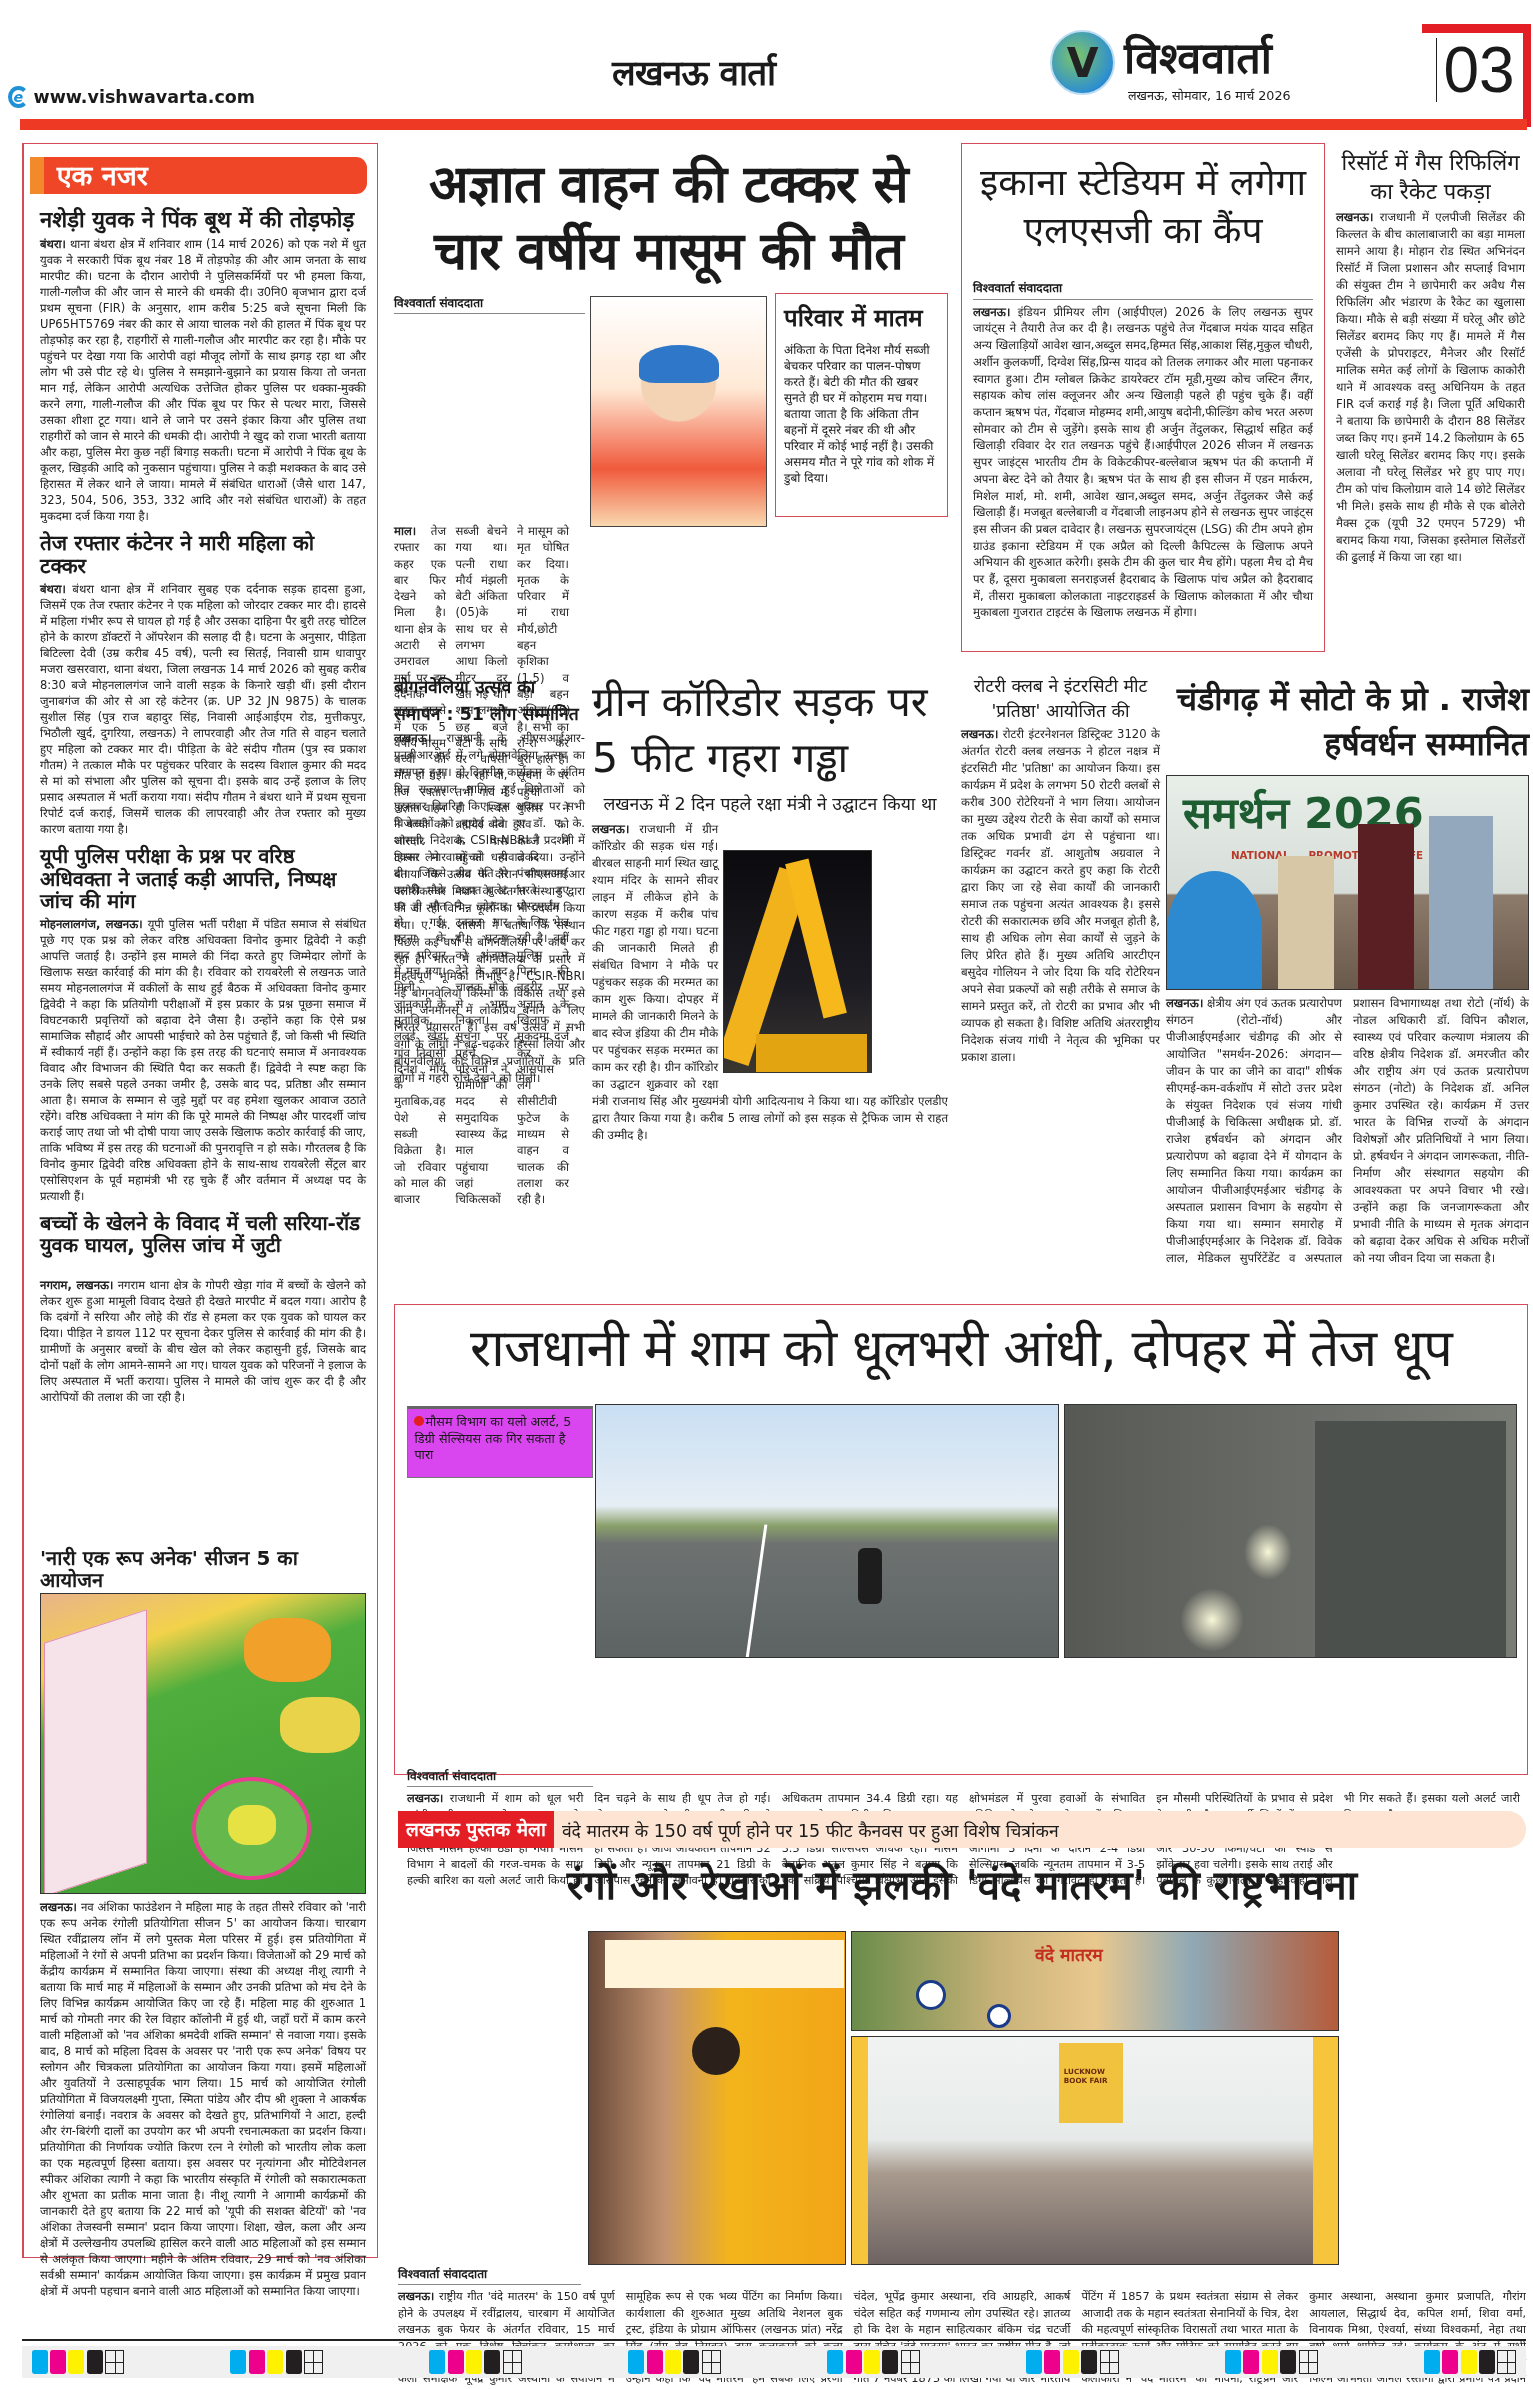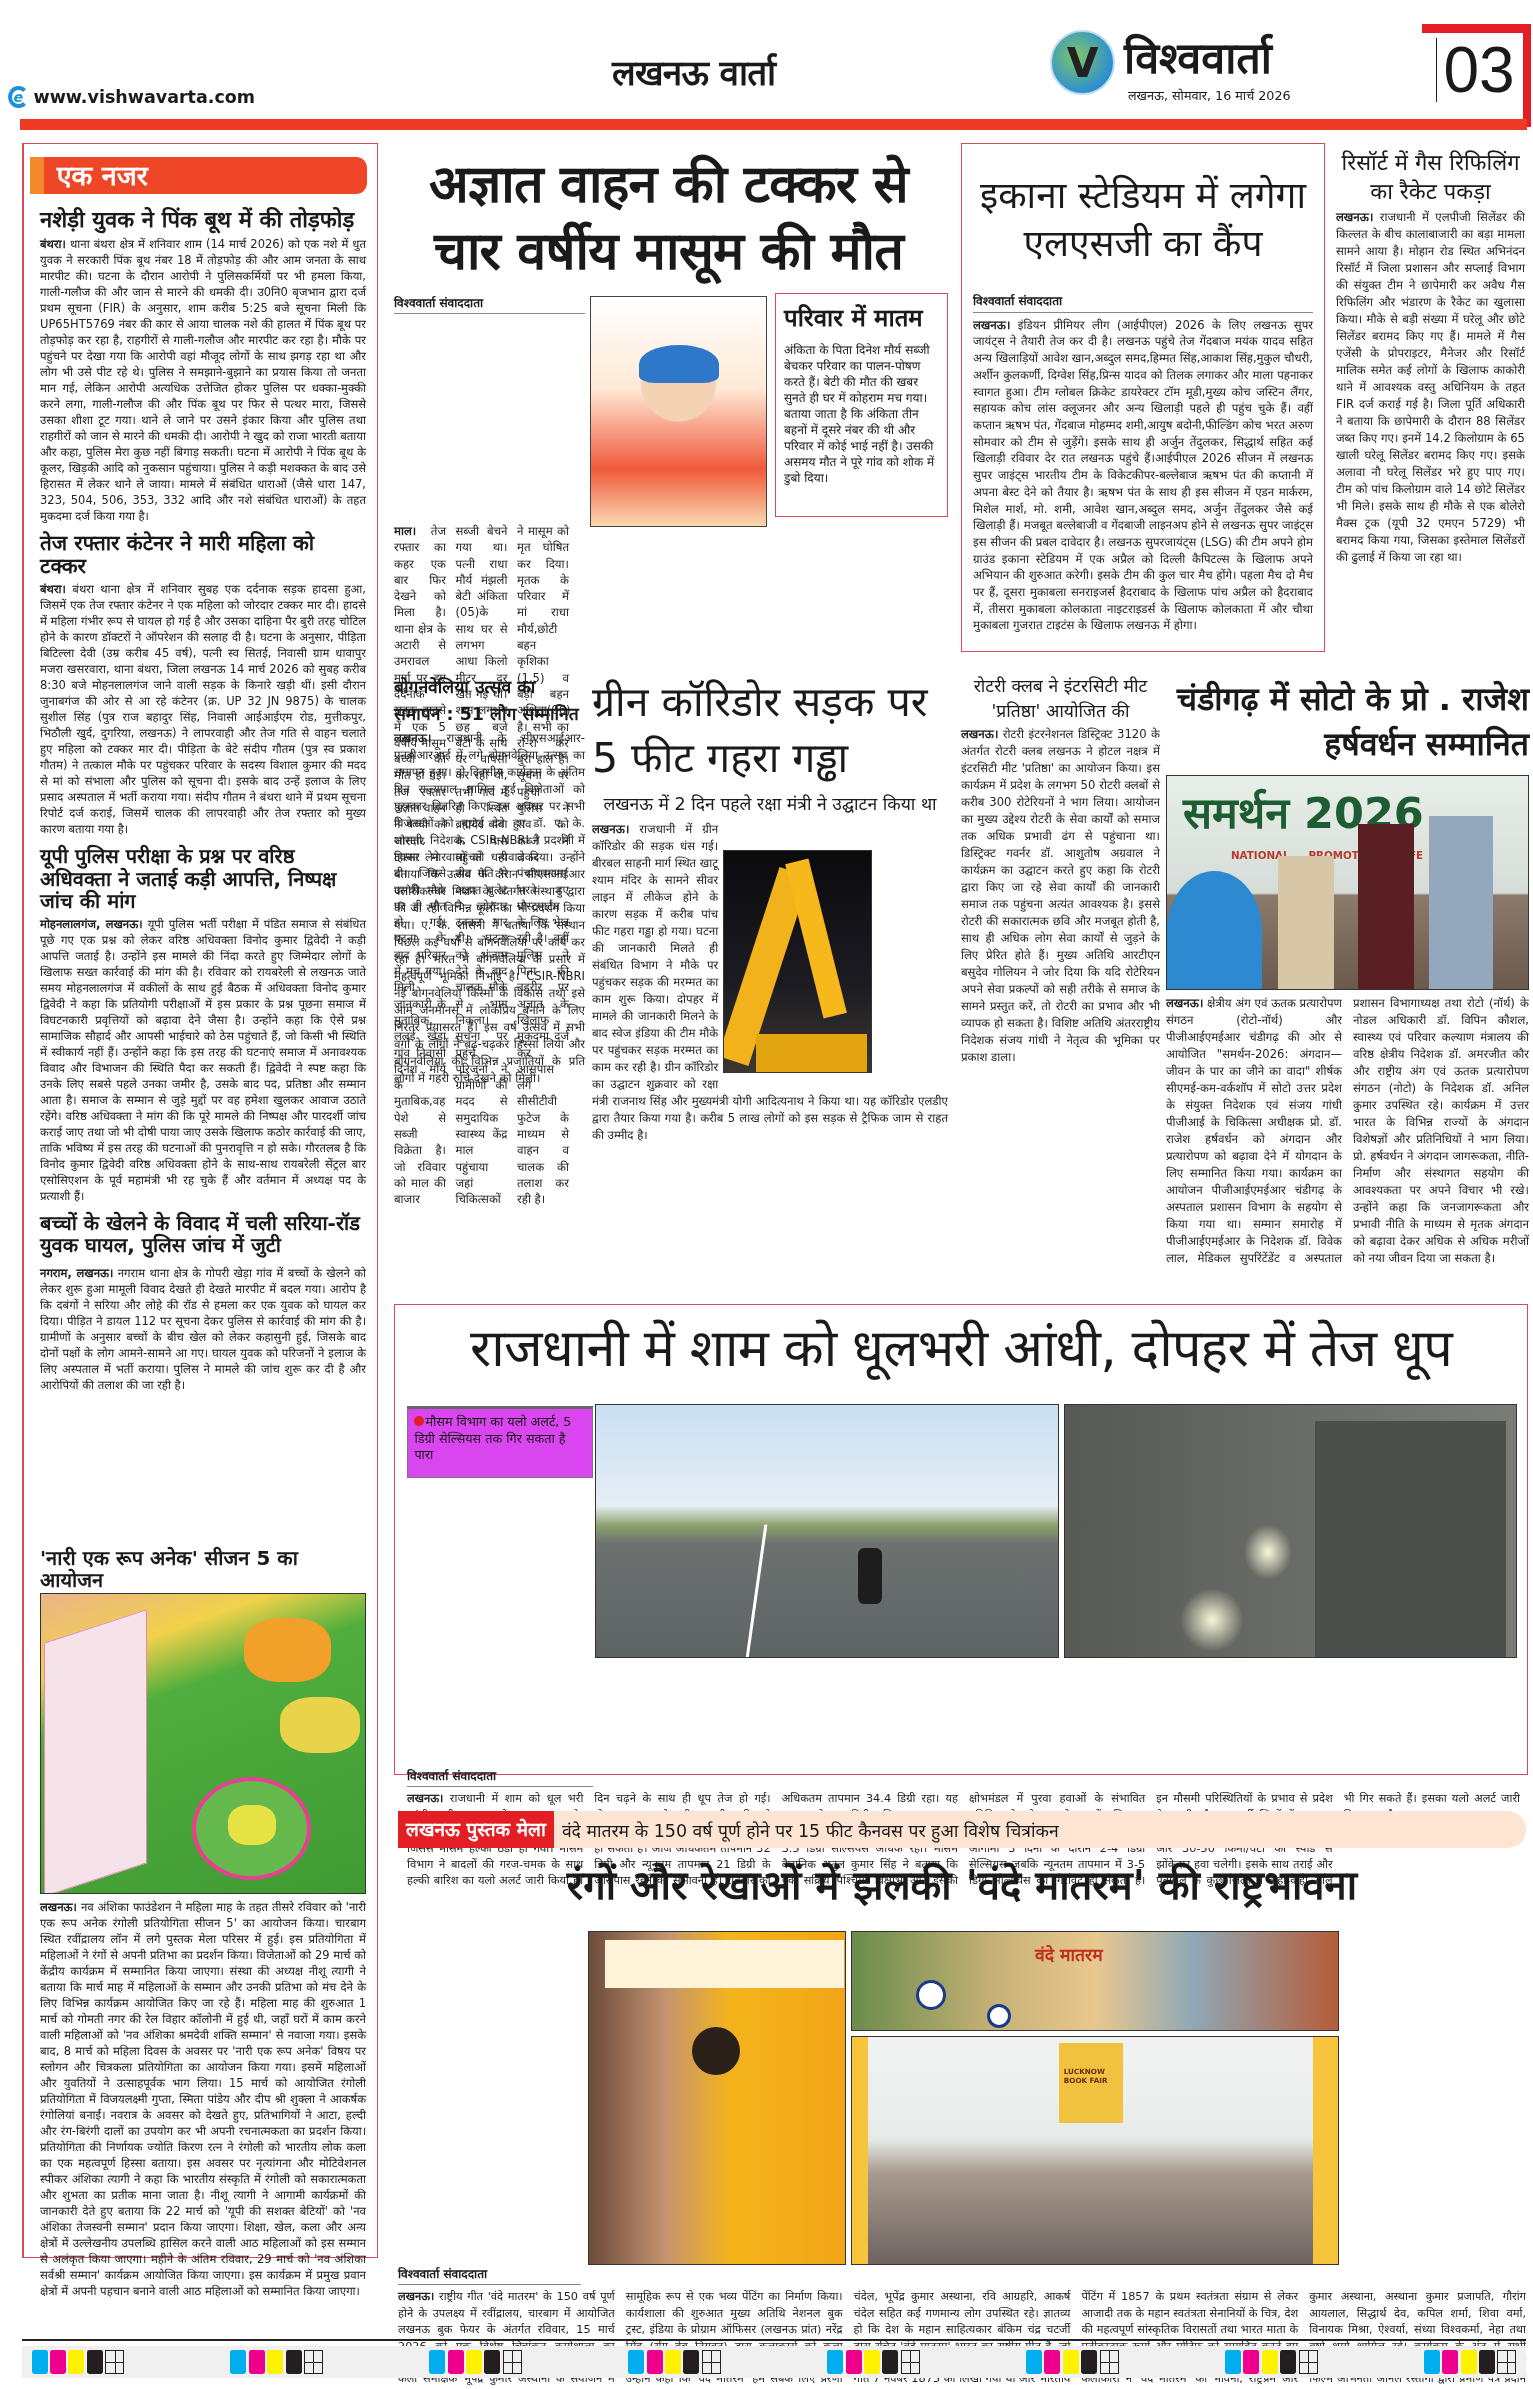--- a/index.html
+++ b/index.html
@@ -57,21 +57,21 @@
   </article>
   <article style="margin-top:8px">
     <h3 class="h1" style="font-size:20.7px;margin-bottom:3.2px">तेज रफ्तार कंटेनर ने मारी महिला को टक्कर</h3>
     <p class="body" style="font-size:11.5px;line-height:16px"><b>बंथरा।</b><span> बंथरा थाना क्षेत्र में शनिवार सुबह एक दर्दनाक सड़क हादसा हुआ, जिसमें एक तेज रफ्तार कंटेनर ने एक महिला को जोरदार टक्कर मार दी। हादसे में महिला गंभीर रूप से घायल हो गई है और उसका दाहिना पैर बुरी तरह चोटिल होने के कारण डॉक्टरों ने ऑपरेशन की सलाह दी है। घटना के अनुसार, पीड़िता बिटिल्ला देवी (उम्र करीब 45 वर्ष), पत्नी स्व सितई, निवासी ग्राम धावापुर मजरा खसरवारा, थाना बंथरा, जिला लखनऊ 14 मार्च 2026 को सुबह करीब 8:30 बजे मोहनलालगंज जाने वाली सड़क के किनारे खड़ी थीं। इसी दौरान जुनाबगंज की ओर से आ रहे कंटेनर (क्र. UP 32 JN 9875) के चालक सुशील सिंह (पुत्र राज बहादुर सिंह, निवासी आईआईएम रोड, मुत्तीकपुर, भिठौली खुर्द, दुगरिया, लखनऊ) ने लापरवाही और तेज गति से वाहन चलाते हुए महिला को टक्कर मार दी। पीड़िता के बेटे संदीप गौतम (पुत्र स्व प्रकाश गौतम) ने तत्काल मौके पर पहुंचकर परिवार के सदस्य विशाल कुमार की मदद से मां को संभाला और पुलिस को सूचना दी। इसके बाद उन्हें इलाज के लिए प्रसाद अस्पताल में भर्ती कराया गया। संदीप गौतम ने बंथरा थाने में प्रथम सूचना रिपोर्ट दर्ज कराई, जिसमें चालक की लापरवाही और तेज रफ्तार को मुख्य कारण बताया गया है।</span></p>
   </article>
   <article style="margin-top:8px">
     <h3 class="h1" style="font-size:20px;margin-bottom:3.2px">यूपी पुलिस परीक्षा के प्रश्न पर वरिष्ठ अधिवक्ता ने जताई कड़ी आपत्ति, निष्पक्ष जांच की मांग</h3>
     <p class="body" style="font-size:11.5px;line-height:16px"><b>मोहनलालगंज, लखनऊ।</b><span> यूपी पुलिस भर्ती परीक्षा में पंडित समाज से संबंधित पूछे गए एक प्रश्न को लेकर वरिष्ठ अधिवक्ता विनोद कुमार द्विवेदी ने कड़ी आपत्ति जताई है। उन्होंने इस मामले की निंदा करते हुए जिम्मेदार लोगों के खिलाफ सख्त कार्रवाई की मांग की है। रविवार को रायबरेली से लखनऊ जाते समय मोहनलालगंज में वकीलों के साथ हुई बैठक में अधिवक्ता विनोद कुमार द्विवेदी ने कहा कि प्रतियोगी परीक्षाओं में इस प्रकार के प्रश्न पूछना समाज में विघटनकारी प्रवृत्तियों को बढ़ावा देने जैसा है। उन्होंने कहा कि ऐसे प्रश्न सामाजिक सौहार्द और आपसी भाईचारे को ठेस पहुंचाते हैं, जो किसी भी स्थिति में स्वीकार्य नहीं हैं। उन्होंने कहा कि इस तरह की घटनाएं समाज में अनावश्यक विवाद और विभाजन की स्थिति पैदा कर सकती हैं। द्विवेदी ने स्पष्ट कहा कि उनके लिए सबसे पहले उनका जमीर है, उसके बाद पद, प्रतिष्ठा और सम्मान आता है। समाज के सम्मान से जुड़े मुद्दों पर वह हमेशा खुलकर आवाज उठाते रहेंगे। वरिष्ठ अधिवक्ता ने मांग की कि पूरे मामले की निष्पक्ष और पारदर्शी जांच कराई जाए तथा जो भी दोषी पाया जाए उसके खिलाफ कठोर कार्रवाई की जाए, ताकि भविष्य में इस तरह की घटनाओं की पुनरावृत्ति न हो सके। गौरतलब है कि विनोद कुमार द्विवेदी वरिष्ठ अधिवक्ता होने के साथ-साथ रायबरेली सेंट्रल बार एसोसिएशन के पूर्व महामंत्री भी रह चुके हैं और वर्तमान में अध्यक्ष पद के प्रत्याशी हैं।</span></p>
   </article>
   <article style="margin-top:8px">
-    <h3 class="h1" style="font-size:20px;margin-bottom:8px">बच्चों के खेलने के विवाद में चली सरिया-रॉड युवक घायल, पुलिस जांच में जुटी</h3>
+    <h3 class="h1" style="font-size:20px;margin-bottom:20px">बच्चों के खेलने के विवाद में चली सरिया-रॉड युवक घायल, पुलिस जांच में जुटी</h3>
     <p class="body" style="font-size:11.5px;line-height:16px"><b>नगराम, लखनऊ।</b><span> नगराम थाना क्षेत्र के गोपरी खेड़ा गांव में बच्चों के खेलने को लेकर शुरू हुआ मामूली विवाद देखते ही देखते मारपीट में बदल गया। आरोप है कि दबंगों ने सरिया और लोहे की रॉड से हमला कर एक युवक को घायल कर दिया। पीड़ित ने डायल 112 पर सूचना देकर पुलिस से कार्रवाई की मांग की है। ग्रामीणों के अनुसार बच्चों के बीच खेल को लेकर कहासुनी हुई, जिसके बाद दोनों पक्षों के लोग आमने-सामने आ गए। घायल युवक को परिजनों ने इलाज के लिए अस्पताल में भर्ती कराया। पुलिस ने मामले की जांच शुरू कर दी है और आरोपियों की तलाश की जा रही है।</span></p>
   </article>
 </div>
 
 <div class="abs" style="left:40px;top:1547px;width:326px">
   <h3 class="h1" style="font-size:20px;margin-bottom:1px">'नारी एक रूप अनेक' सीजन 5 का आयोजन</h3>
   <div class="photo" style="height:301px;border:0.8px solid #333;background:linear-gradient(160deg,#e9b48a 0%,#f2d24a 20%,#4fae3d 35%,#3f9a33 100%);position:relative">
     <div style="position:absolute;left:3.2px;top:32px;width:103px;height:254px;background:#f6e3ea;transform:skewY(-18deg);border:1.6px solid #e38ab0"></div>
     <div style="position:absolute;left:151px;top:183px;width:119px;height:103px;border-radius:50%;border:4.8px solid #ea3f91;background:#64b84c"></div>
     <div style="position:absolute;left:187px;top:211px;width:48px;height:40px;background:#e6e243;border-radius:40%"></div>
@@ -93,21 +93,21 @@
 <div class="abs box" style="left:775px;top:293px;width:173px;height:224px;padding:11px 8px">
   <div class="h1" style="font-size:24px;margin-bottom:10px">परिवार में मातम</div>
   <div style="font-size:12px;line-height:16px">अंकिता के पिता दिनेश मौर्य सब्जी बेचकर परिवार का पालन-पोषण करते हैं। बेटी की मौत की खबर सुनते ही घर में कोहराम मच गया। बताया जाता है कि अंकिता तीन बहनों में दूसरे नंबर की थी और परिवार में कोई भाई नहीं है। उसकी असमय मौत ने पूरे गांव को शोक में डुबो दिया।</div>
 </div>
 <div class="abs body" style="left:394px;top:316px;width:557px;height:334px;font-size:11.6px;line-height:16.3px">
   <div style="float:left;width:191px;height:207px"></div>
   <div style="float:right;width:382px;height:208px"></div>
   <div class="cols3" style="column-gap:9.5px"><b>माल।</b><span> तेज रफ्तार का कहर एक बार फिर देखने को मिला है। थाना क्षेत्र के अटारी से उमरावल मार्ग पर हुए दर्दनाक सड़क हादसे में एक 5 वर्षीय मासूम बच्ची की मौत हो गई। तेज रफ्तार अज्ञात वाहन ने बच्ची को जोरदार टक्कर मार दी। जिससे उसकी मौके पर ही मौत हो गई। घटना के बाद परिवार में मच गया। मिली जानकारी के मुताबिक, ललई खेड़ा गांव निवासी दिनेश मौर्य के मुताबिक,वह पेशे से सब्जी विक्रेता है। जो रविवार को माल की बाजार सब्जी बेचने गया था। पत्नी राधा मौर्य मंझली बेटी अंकिता (05)के साथ घर से लगभग आधा किलो मीटर दूर खेत गई थी। शाम लगभग छह बजे बेटी के साथ घर वापसी कर रही थी, तभी गांव में ही स्थित ब्रह्मदेव बाबा के पास पहुंचते ही तीव्र गति से अज्ञात बुलेट ने जोरदार टक्कर मार दी। घटना को अंजाम देने के बाद चालक मौके से भाग निकला। सूचना पर पहुंचे परिजनों ने ग्रामीणों की मदद से समुदायिक स्वास्थ्य केंद्र माल पहुंचाया जहां चिकित्सकों ने मासूम को मृत घोषित कर दिया। मृतक के परिवार में मां राधा मौर्य,छोटी बहन कृशिका (1.5) व बड़ी बहन अक्षिता(06) है। सभी का रो-रो कर बुरा हाल है। सूचना पर पहुंची पुलिस ने शव को कब्जे में लेकर पंचायतनामा भरते हुए पोस्टमार्टम के लिए भेज रही है। वहीं पुलिस ने पिता की तहरीर पर अज्ञात के खिलाफ मुकदमा दर्ज कर आसपास लगे सीसीटीवी फुटेज के माध्यम से वाहन व चालक की तलाश कर रही है।</span></div>
 </div>
 
-<div class="abs box" style="left:961px;top:143px;width:364px;height:509px;padding:22px 11px">
+<div class="abs box" style="left:961px;top:143px;width:364px;height:509px;padding:9px 11px">
   <h2 class="h1" style="font-size:37px;line-height:48px;text-align:center;font-weight:normal;margin:6.4px 0 24px">इकाना स्टेडियम में लगेगा एलएसजी का कैंप</h2>
   <div class="byline">विश्ववार्ता संवाददाता</div>
   <p class="body" style="font-size:11.6px;line-height:16.7px"><b>लखनऊ।</b><span> इंडियन प्रीमियर लीग (आईपीएल) 2026 के लिए लखनऊ सुपर जायंट्स ने तैयारी तेज कर दी है। लखनऊ पहुंचे तेज गेंदबाज मयंक यादव सहित अन्य खिलाड़ियों आवेश खान,अब्दुल समद,हिम्मत सिंह,आकाश सिंह,मुकुल चौधरी, अर्शीन कुलकर्णी, दिग्वेश सिंह,प्रिन्स यादव को तिलक लगाकर और माला पहनाकर स्वागत हुआ। टीम ग्लोबल क्रिकेट डायरेक्टर टॉम मूडी,मुख्य कोच जस्टिन लैंगर, सहायक कोच लांस क्लूजनर और अन्य खिलाड़ी पहले ही पहुंच चुके हैं। वहीं कप्तान ऋषभ पंत, गेंदबाज मोहम्मद शमी,आयुष बदोनी,फील्डिंग कोच भरत अरुण सोमवार को टीम से जुड़ेंगे। इसके साथ ही अर्जुन तेंदुलकर, सिद्धार्थ सहित कई खिलाड़ी रविवार देर रात लखनऊ पहुंचे हैं।आईपीएल 2026 सीजन में लखनऊ सुपर जाइंट्स भारतीय टीम के विकेटकीपर-बल्लेबाज ऋषभ पंत की कप्तानी में अपना बेस्ट देने को तैयार है। ऋषभ पंत के साथ ही इस सीजन में एडन मार्करम, मिशेल मार्श, मो. शमी, आवेश खान,अब्दुल समद, अर्जुन तेंदुलकर जैसे कई खिलाड़ी हैं। मजबूत बल्लेबाजी व गेंदबाजी लाइनअप होने से लखनऊ सुपर जाइंट्स इस सीजन की प्रबल दावेदार है। लखनऊ सुपरजायंट्स (LSG) की टीम अपने होम ग्राउंड इकाना स्टेडियम में एक अप्रैल को दिल्ली कैपिटल्स के खिलाफ अपने अभियान की शुरुआत करेगी। इसके टीम की कुल चार मैच होंगे। पहला मैच दो मैच पर हैं, दूसरा मुकाबला सनराइजर्स हैदराबाद के खिलाफ पांच अप्रैल को हैदराबाद में, तीसरा मुकाबला कोलकाता नाइटराइडर्स के खिलाफ कोलकाता में और चौथा मुकाबला गुजरात टाइटंस के खिलाफ लखनऊ में होगा।</span></p>
 </div>
 
 <div class="abs" style="left:1336px;top:148px;width:189px">
   <h2 class="h1" style="font-size:22px;line-height:29px;text-align:center;font-weight:normal">रिसॉर्ट में गैस रिफिलिंग का रैकेट पकड़ा</h2>
   <p class="body" style="font-size:11.6px;line-height:17px;margin-top:3.2px"><b>लखनऊ।</b><span> राजधानी में एलपीजी सिलेंडर की किल्लत के बीच कालाबाजारी का बड़ा मामला सामने आया है। मोहान रोड स्थित अभिनंदन रिसॉर्ट में जिला प्रशासन और सप्लाई विभाग की संयुक्त टीम ने छापेमारी कर अवैध गैस रिफिलिंग और भंडारण के रैकेट का खुलासा किया। मौके से बड़ी संख्या में घरेलू और छोटे सिलेंडर बरामद किए गए हैं। मामले में गैस एजेंसी के प्रोपराइटर, मैनेजर और रिसॉर्ट मालिक समेत कई लोगों के खिलाफ काकोरी थाने में आवश्यक वस्तु अधिनियम के तहत FIR दर्ज कराई गई है। जिला पूर्ति अधिकारी ने बताया कि छापेमारी के दौरान 88 सिलेंडर जब्त किए गए। इनमें 14.2 किलोग्राम के 65 खाली घरेलू सिलेंडर बरामद किए गए। इसके अलावा नौ घरेलू सिलेंडर भरे हुए पाए गए। टीम को पांच किलोग्राम वाले 14 छोटे सिलेंडर भी मिले। इसके साथ ही मौके से एक बोलेरो मैक्स ट्रक (यूपी 32 एमएन 5729) भी बरामद किया गया, जिसका इस्तेमाल सिलेंडरों की ढुलाई में किया जा रहा था।</span></p>
 </div>
 

